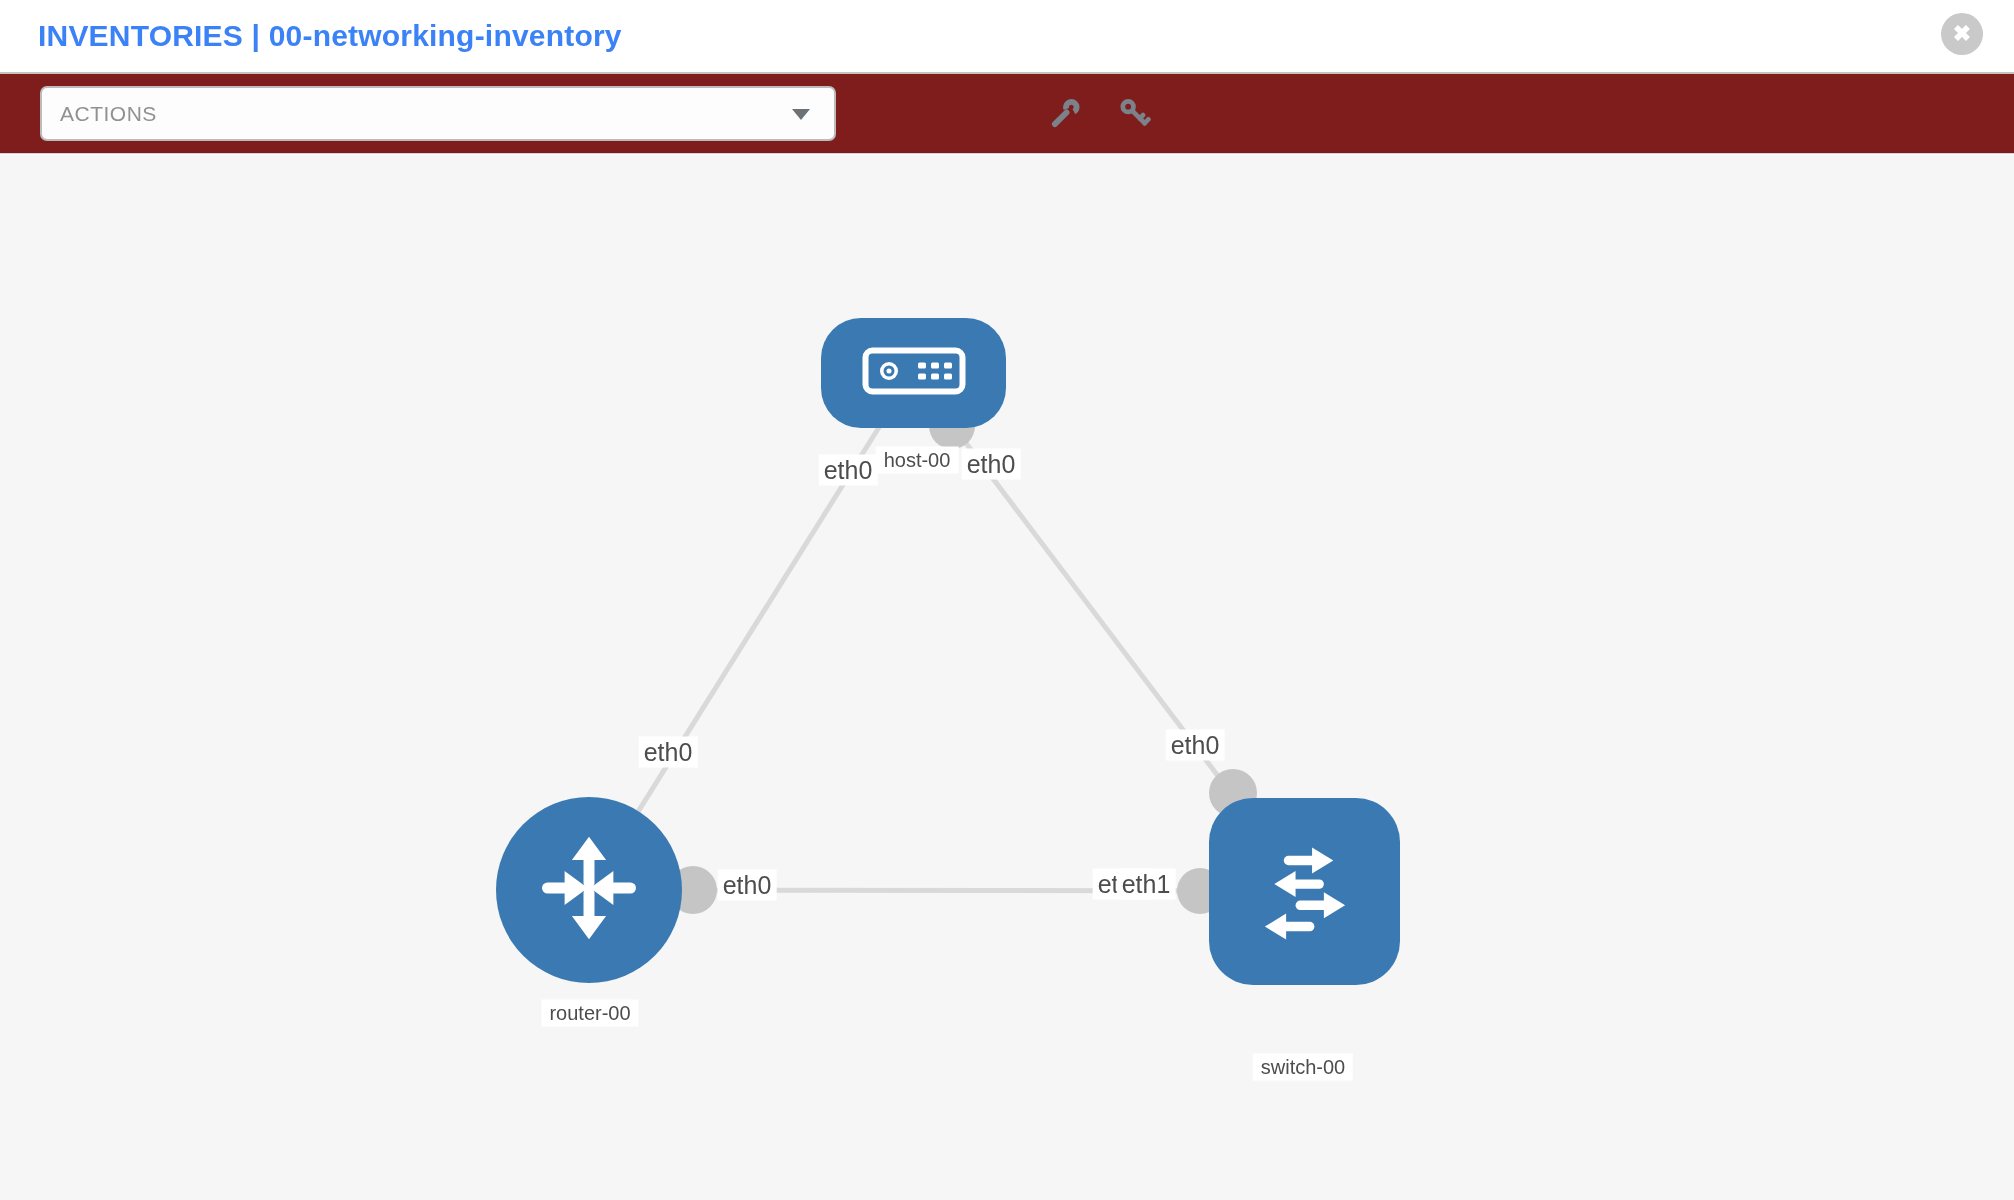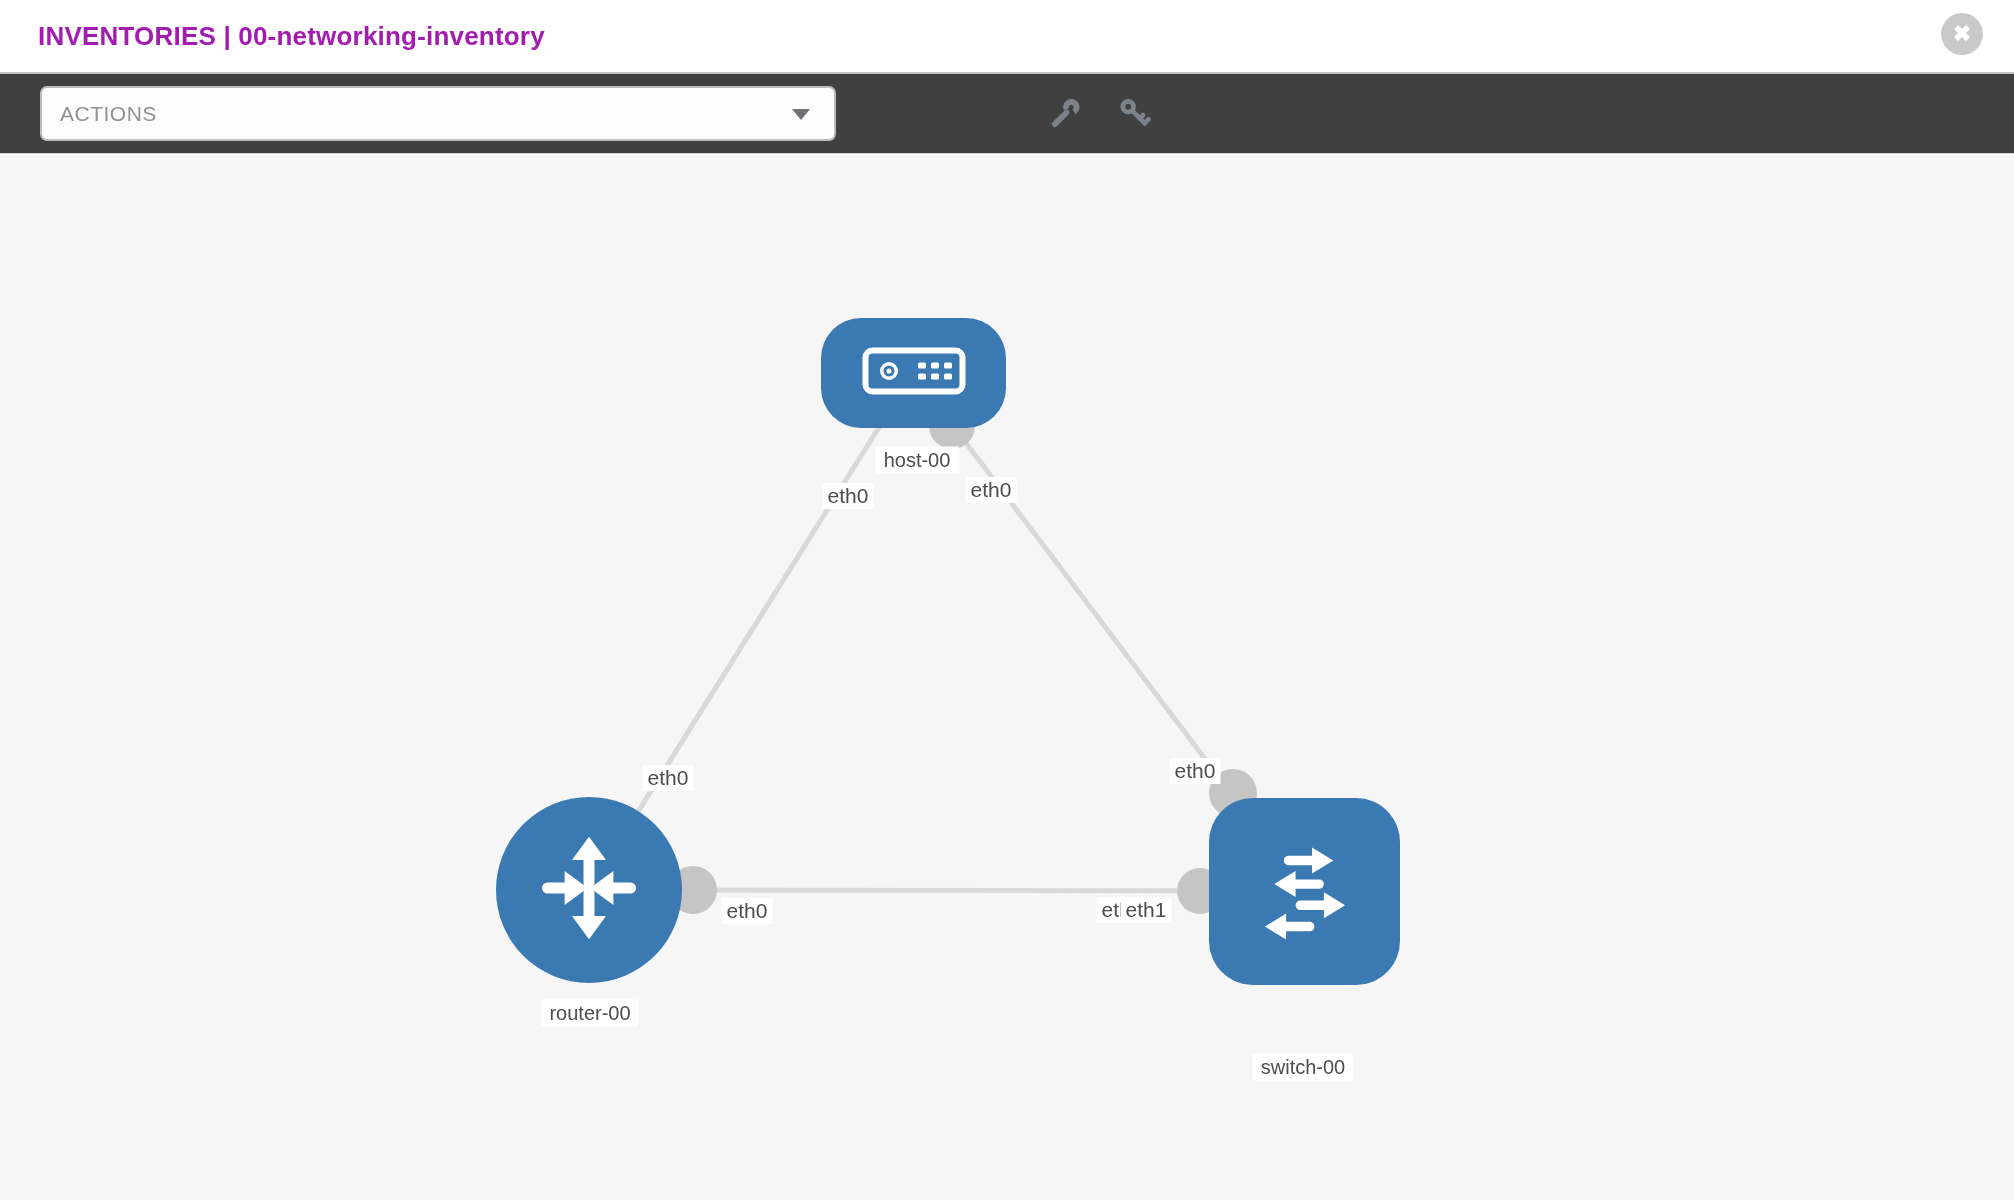--- a/index.html
+++ b/index.html
@@ -2,28 +2,28 @@
 <html><head>
 <meta charset="utf-8">
 <style>
   * { margin:0; padding:0; box-sizing:border-box; }
   body { font-family:"Liberation Sans", sans-serif; background:#fff; }
   .app { position:relative; width:2014px; height:1200px; overflow:hidden; background:#fff; }
 
   
   .header { position:absolute; left:0; top:0; width:2014px; height:72px; background:#fff; }
   .page-title { position:absolute; left:38px; top:50%; transform:translateY(-50%);
-    font-size:26px; font-weight:bold; color:#a21caf; letter-spacing:0.2px; }
+    font-size:30px; font-weight:bold; color:#3b82f6; letter-spacing:0.2px; }
   .close-btn { position:absolute; left:1941px; top:13px; width:42px; height:42px;
     border-radius:50%; background:#c9c9c9; color:#fff; font-size:22px; font-weight:bold;
     display:flex; align-items:center; justify-content:center; cursor:pointer; }
 
   
   .toolbar { position:absolute; left:0; top:72px; width:2014px; height:82px;
-    background:#404040; border-top:2px solid #c3c3c3; border-bottom:1px solid #d2d2d2; }
+    background:#7f1d1d; border-top:2px solid #c3c3c3; border-bottom:1px solid #d2d2d2; }
   .select-box { position:absolute; top:12px; height:55px; background:#fdfdfd;
     border:2px solid #bcbcbc; border-radius:7px; cursor:pointer; }
   .select-box .sel-label { position:absolute; left:18px; top:0; line-height:51px;
     font-size:21px; color:#919191; letter-spacing:0.5px; }
   .caret { position:absolute; right:24px; top:50%; margin-top:-5px; width:0; height:0;
     border-left:9px solid transparent; border-right:9px solid transparent;
     border-top:11px solid #6d7277; }
   .actions-box { left:40px; width:796px; }
   .search-box { left:1183px; width:794px; }
   .tool-icon-btn { position:absolute; top:18px; width:46px; height:46px;
@@ -36,21 +36,21 @@
   .links-svg { position:absolute; left:0; top:0; width:2014px; height:1045px; z-index:1; }
   .port { position:absolute; border-radius:50%; background:#c5c5c5; z-index:2; }
   .node { position:absolute; background:#3a79b2; z-index:3;
     display:flex; align-items:center; justify-content:center; cursor:pointer; }
   .node-host { left:821px; top:163px; width:185px; height:110px; border-radius:40px; }
   .node-router { left:496px; top:642px; width:186px; height:186px; border-radius:50%; }
   .node-switch { left:1209px; top:643px; width:191px; height:187px; border-radius:44px; }
   .lbl { position:absolute; transform:translate(-50%,-50%); background:#fff;
     color:#4d4d4d; white-space:nowrap; z-index:4; }
   .node-lbl { font-size:20px; padding:2px 8px; }
-  .iface-lbl { font-size:21px; padding:1px 5px;margin-top:26px; }
+  .iface-lbl { font-size:25px; padding:1px 5px; }
   .iface-top { z-index:5; }
 </style>
 </head>
 <body>
 
 <div class="app">
 
   <div class="header">
     <span class="page-title">INVENTORIES | 00-networking-inventory</span>
     <div class="close-btn">

